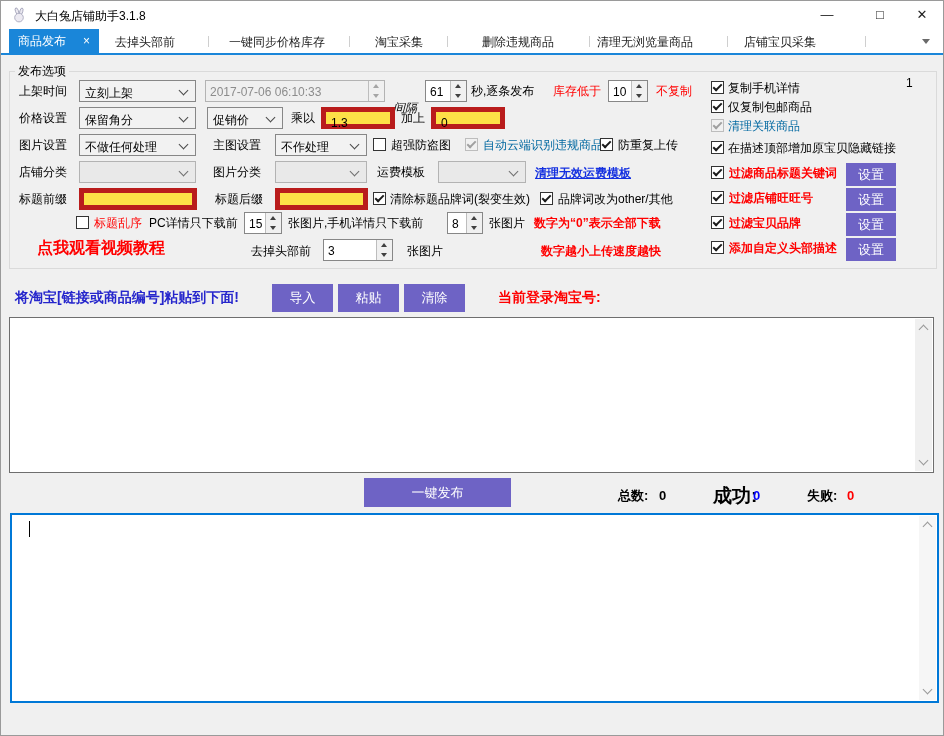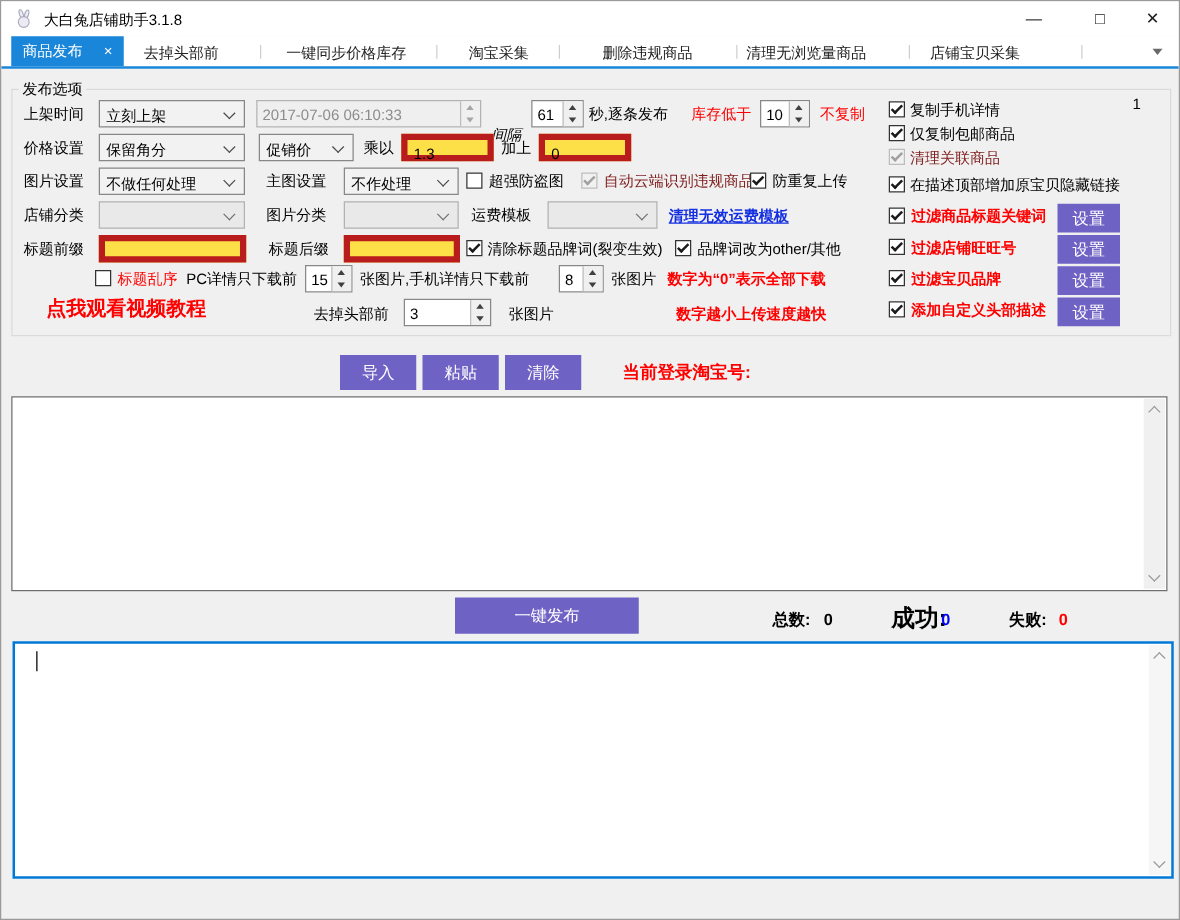--- a/index.html
+++ b/index.html
@@ -1,21 +1,21 @@
 <!DOCTYPE html>
 <html><head>
 <meta charset="utf-8">
 <style>
   html,body { margin:0; padding:0; background:#d8d8d8; }
   #page { position:relative; width:944px; height:736px; background:#f0f0f0; overflow:hidden;
           font-family:"Liberation Sans","DejaVu Sans",sans-serif; border:1px solid #9a9a9a; box-sizing:border-box; }
   .abs { position:absolute; }
   .lbl { position:absolute; font-size:12px; color:#000; white-space:nowrap; line-height:14px; }
   .red { color:#ff0000; }
-  .grayed { color:#7f1d1d; }
+  .grayed { color:#0369a1; }
   .bold { font-weight:bold; }
 
   
   .titlebar { position:absolute; left:0; top:0; width:100%; height:28px; background:#ffffff; }
   .win-btn { position:absolute; top:0; width:46px; height:28px; text-align:center; line-height:28px;
              font-size:13px; color:#222; cursor:default; }
 
   
   .tabbar { position:absolute; left:0; top:28px; width:100%; height:24px; background:#ffffff;
             border-bottom:2px solid #1a86d9; }
@@ -265,20 +265,21 @@
   <div class="btn" style="left:845px;top:187px;width:50px;height:23px;">设置</div>
 
   <span class="cb checked" style="left:710px;top:215px;"></span>
   <span class="lbl red bold" style="left:728px;top:215px;">过滤宝贝品牌</span>
   <div class="btn" style="left:845px;top:212px;width:50px;height:23px;">设置</div>
 
   <span class="cb checked" style="left:710px;top:240px;"></span>
   <span class="lbl red bold" style="left:728px;top:240px;">添加自定义头部描述</span>
   <div class="btn" style="left:845px;top:237px;width:50px;height:23px;">设置</div>
 
+  <span class="lbl bold" style="left:14px;top:289px;font-size:14px;color:#2626cc;">将淘宝[链接或商品编号]粘贴到下面!</span>
   <div class="btn" style="left:271px;top:283px;width:61px;height:28px;">导入</div>
   <div class="btn" style="left:337px;top:283px;width:61px;height:28px;">粘贴</div>
   <div class="btn" style="left:403px;top:283px;width:61px;height:28px;">清除</div>
   <span class="lbl red bold" style="left:497px;top:289px;font-size:14px;">当前登录淘宝号:</span>
 
   <div class="tarea ta1">
     <div class="sb">
       <span class="cu"></span>
       <span class="cd"></span>
     </div>

